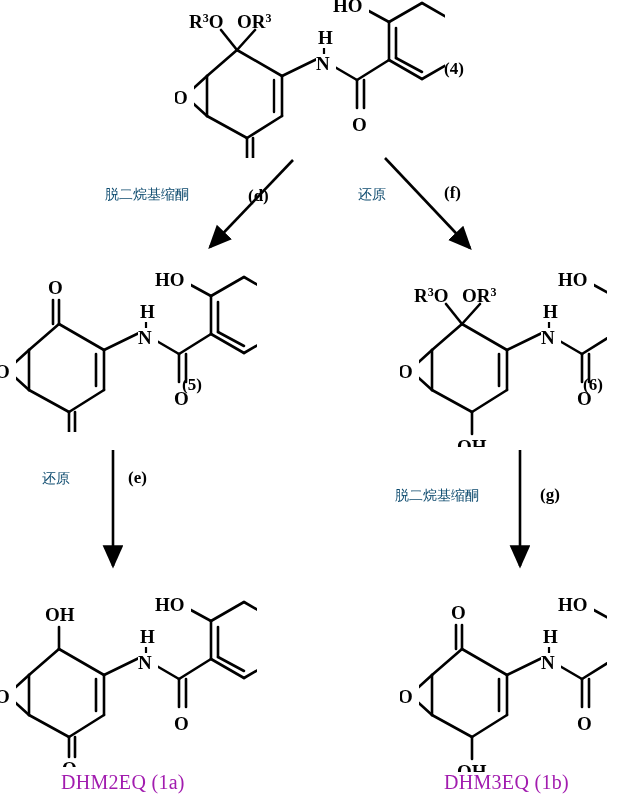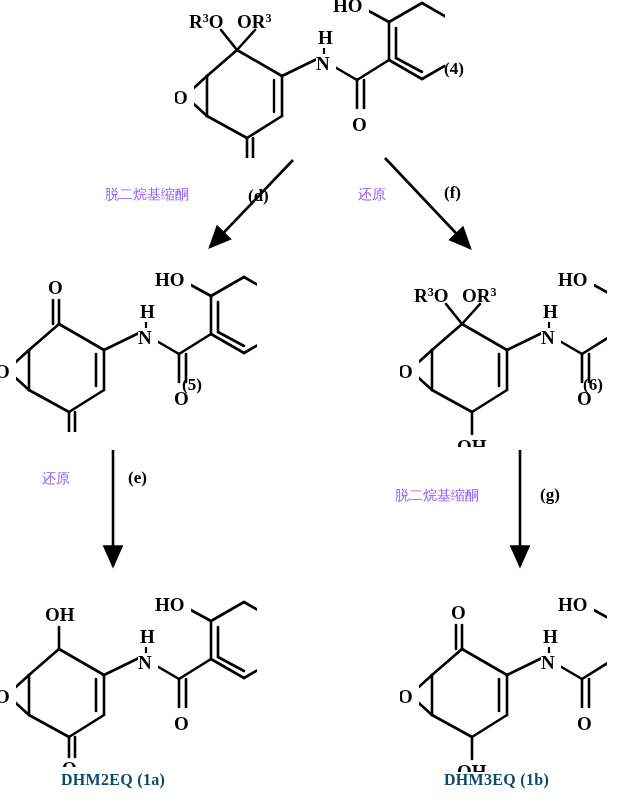--- a/index.html
+++ b/index.html
@@ -22,31 +22,31 @@
     position: absolute;
     font-family: "Liberation Serif", serif;
     font-size: 17px;
     font-weight: bold;
     color: #000;
     white-space: nowrap;
   }
   .name-label {
     position: absolute;
     font-family: "Liberation Serif", serif;
-    font-size: 16px;
-    font-weight: bold;
-    color: #0c4a6e;
+    font-size: 20px;
+    font-weight: normal;
+    color: #a21caf;
     white-space: nowrap;
     letter-spacing: 0.3px;
   }
   .cond-label {
     position: absolute;
     font-family: "DejaVu Sans", sans-serif;
     font-size: 14px;
-    color: #8b5cf6;
+    color: #0c4a6e;
     white-space: nowrap;
   }
   .step-label {
     position: absolute;
     font-family: "Liberation Serif", serif;
     font-size: 17px;
     font-weight: bold;
     font-style: normal;
     color: #000;
     white-space: nowrap;

